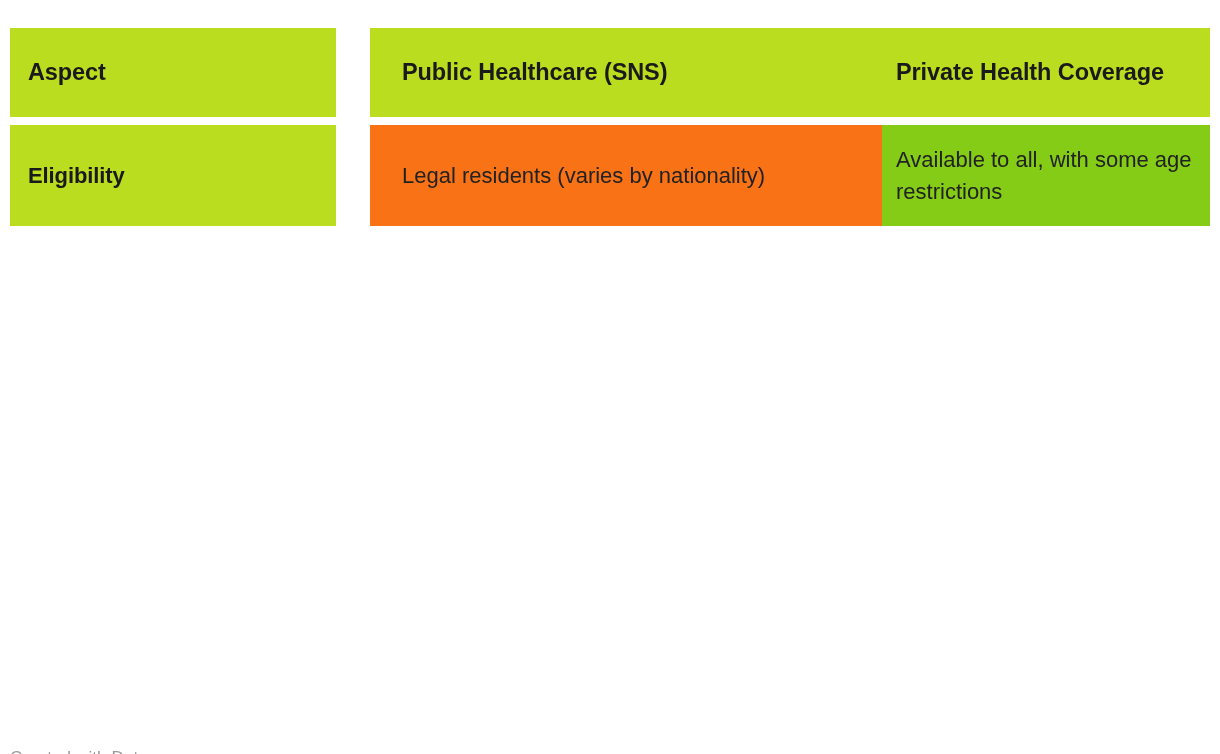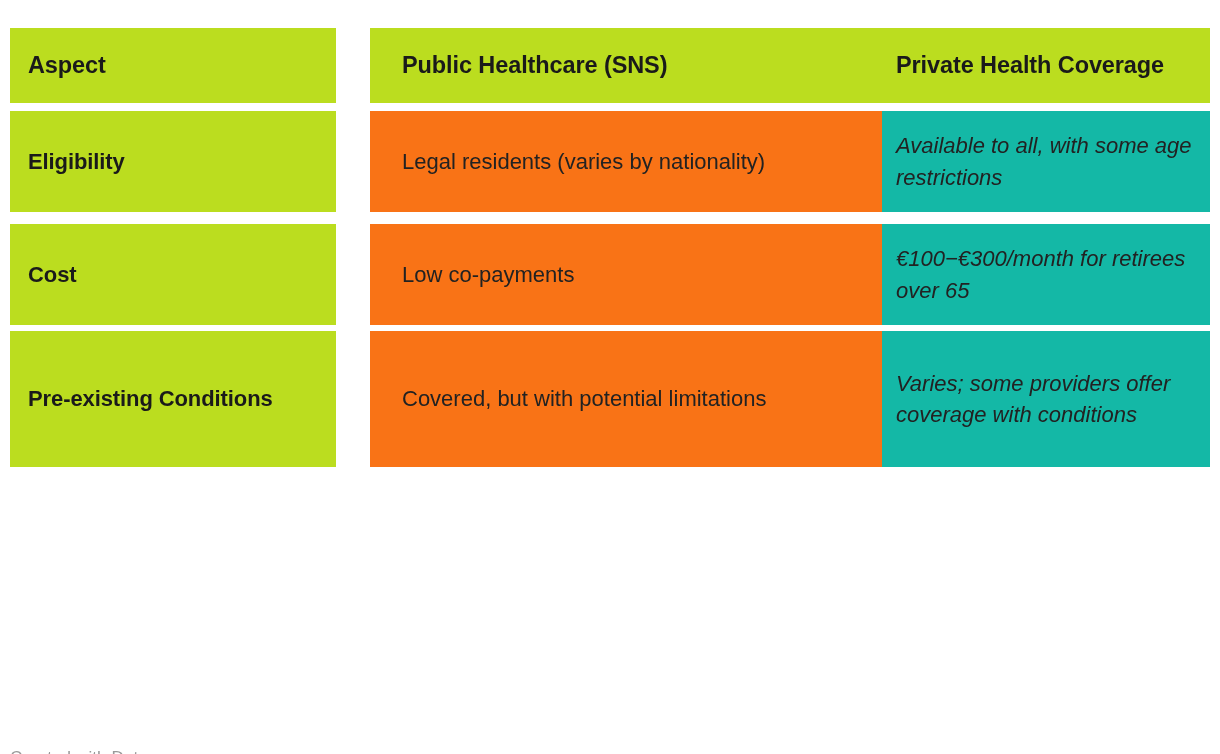--- a/index.html
+++ b/index.html
@@ -40,21 +40,21 @@
   
   thead th {
     background: #bbdd1f;
     padding: 0;
     margin: 0;
     vertical-align: middle;
     text-align: left;
     font-weight: bold;
     font-size: 23.5px;
     color: #1a1a1a;
-    height: 75px;
+    height: 89px;
     letter-spacing: -0.1px;
   }
   thead th.h-aspect {
     padding-left: 18px;
   }
   thead th.h-spacer {
     background: #ffffff;
     width: 3px;
     padding: 0;
   }
@@ -99,24 +99,23 @@
   }
   td.c-spacer {
     background: #ffffff;
   }
   td.c-public {
     background: #f97316;
     padding-left: 32px;
     padding-right: 26px;
   }
   td.c-private {
-    background: #14b8a6;
+    background: #84cc16;
     padding-left: 14px;
     padding-right: 16px;
-    font-style: italic;
   }
 
   
   tr.r-0 td { height: 101px; }
   tr.r-1 td { height: 101px; }
   tr.r-2 td { height: 101px; }
   tr.r-3 td { height: 136px; }
   tr.r-4 td { height: 101px; }
 
   
@@ -175,40 +174,28 @@
       </tr>
 
 
       <tr class="row-gap-small">
         <td></td>
         <td></td>
         <td></td>
         <td></td>
       </tr>
 
-      <tr class="r-2">
-        <td class="c-aspect">Cost</td>
-        <td class="c-spacer"></td>
-        <td class="c-public">Low co-payments</td>
-        <td class="c-private">€100−€300/month for retirees over 65</td>
-      </tr>
-
-      <tr class="row-gap-small">
-        <td></td>
-        <td></td>
-        <td></td>
-        <td></td>
-      </tr>
-
-      <tr class="r-3">
-        <td class="c-aspect">Pre-existing Conditions</td>
-        <td class="c-spacer"></td>
-        <td class="c-public">Covered, but with potential limitations</td>
-        <td class="c-private">Varies; some providers offer coverage with conditions</td>
-      </tr>
+
+      <tr class="row-gap-small">
+        <td></td>
+        <td></td>
+        <td></td>
+        <td></td>
+      </tr>
+
 
       <tr class="row-gap-small">
         <td></td>
         <td></td>
         <td></td>
         <td></td>
       </tr>
 
 
     </tbody>

